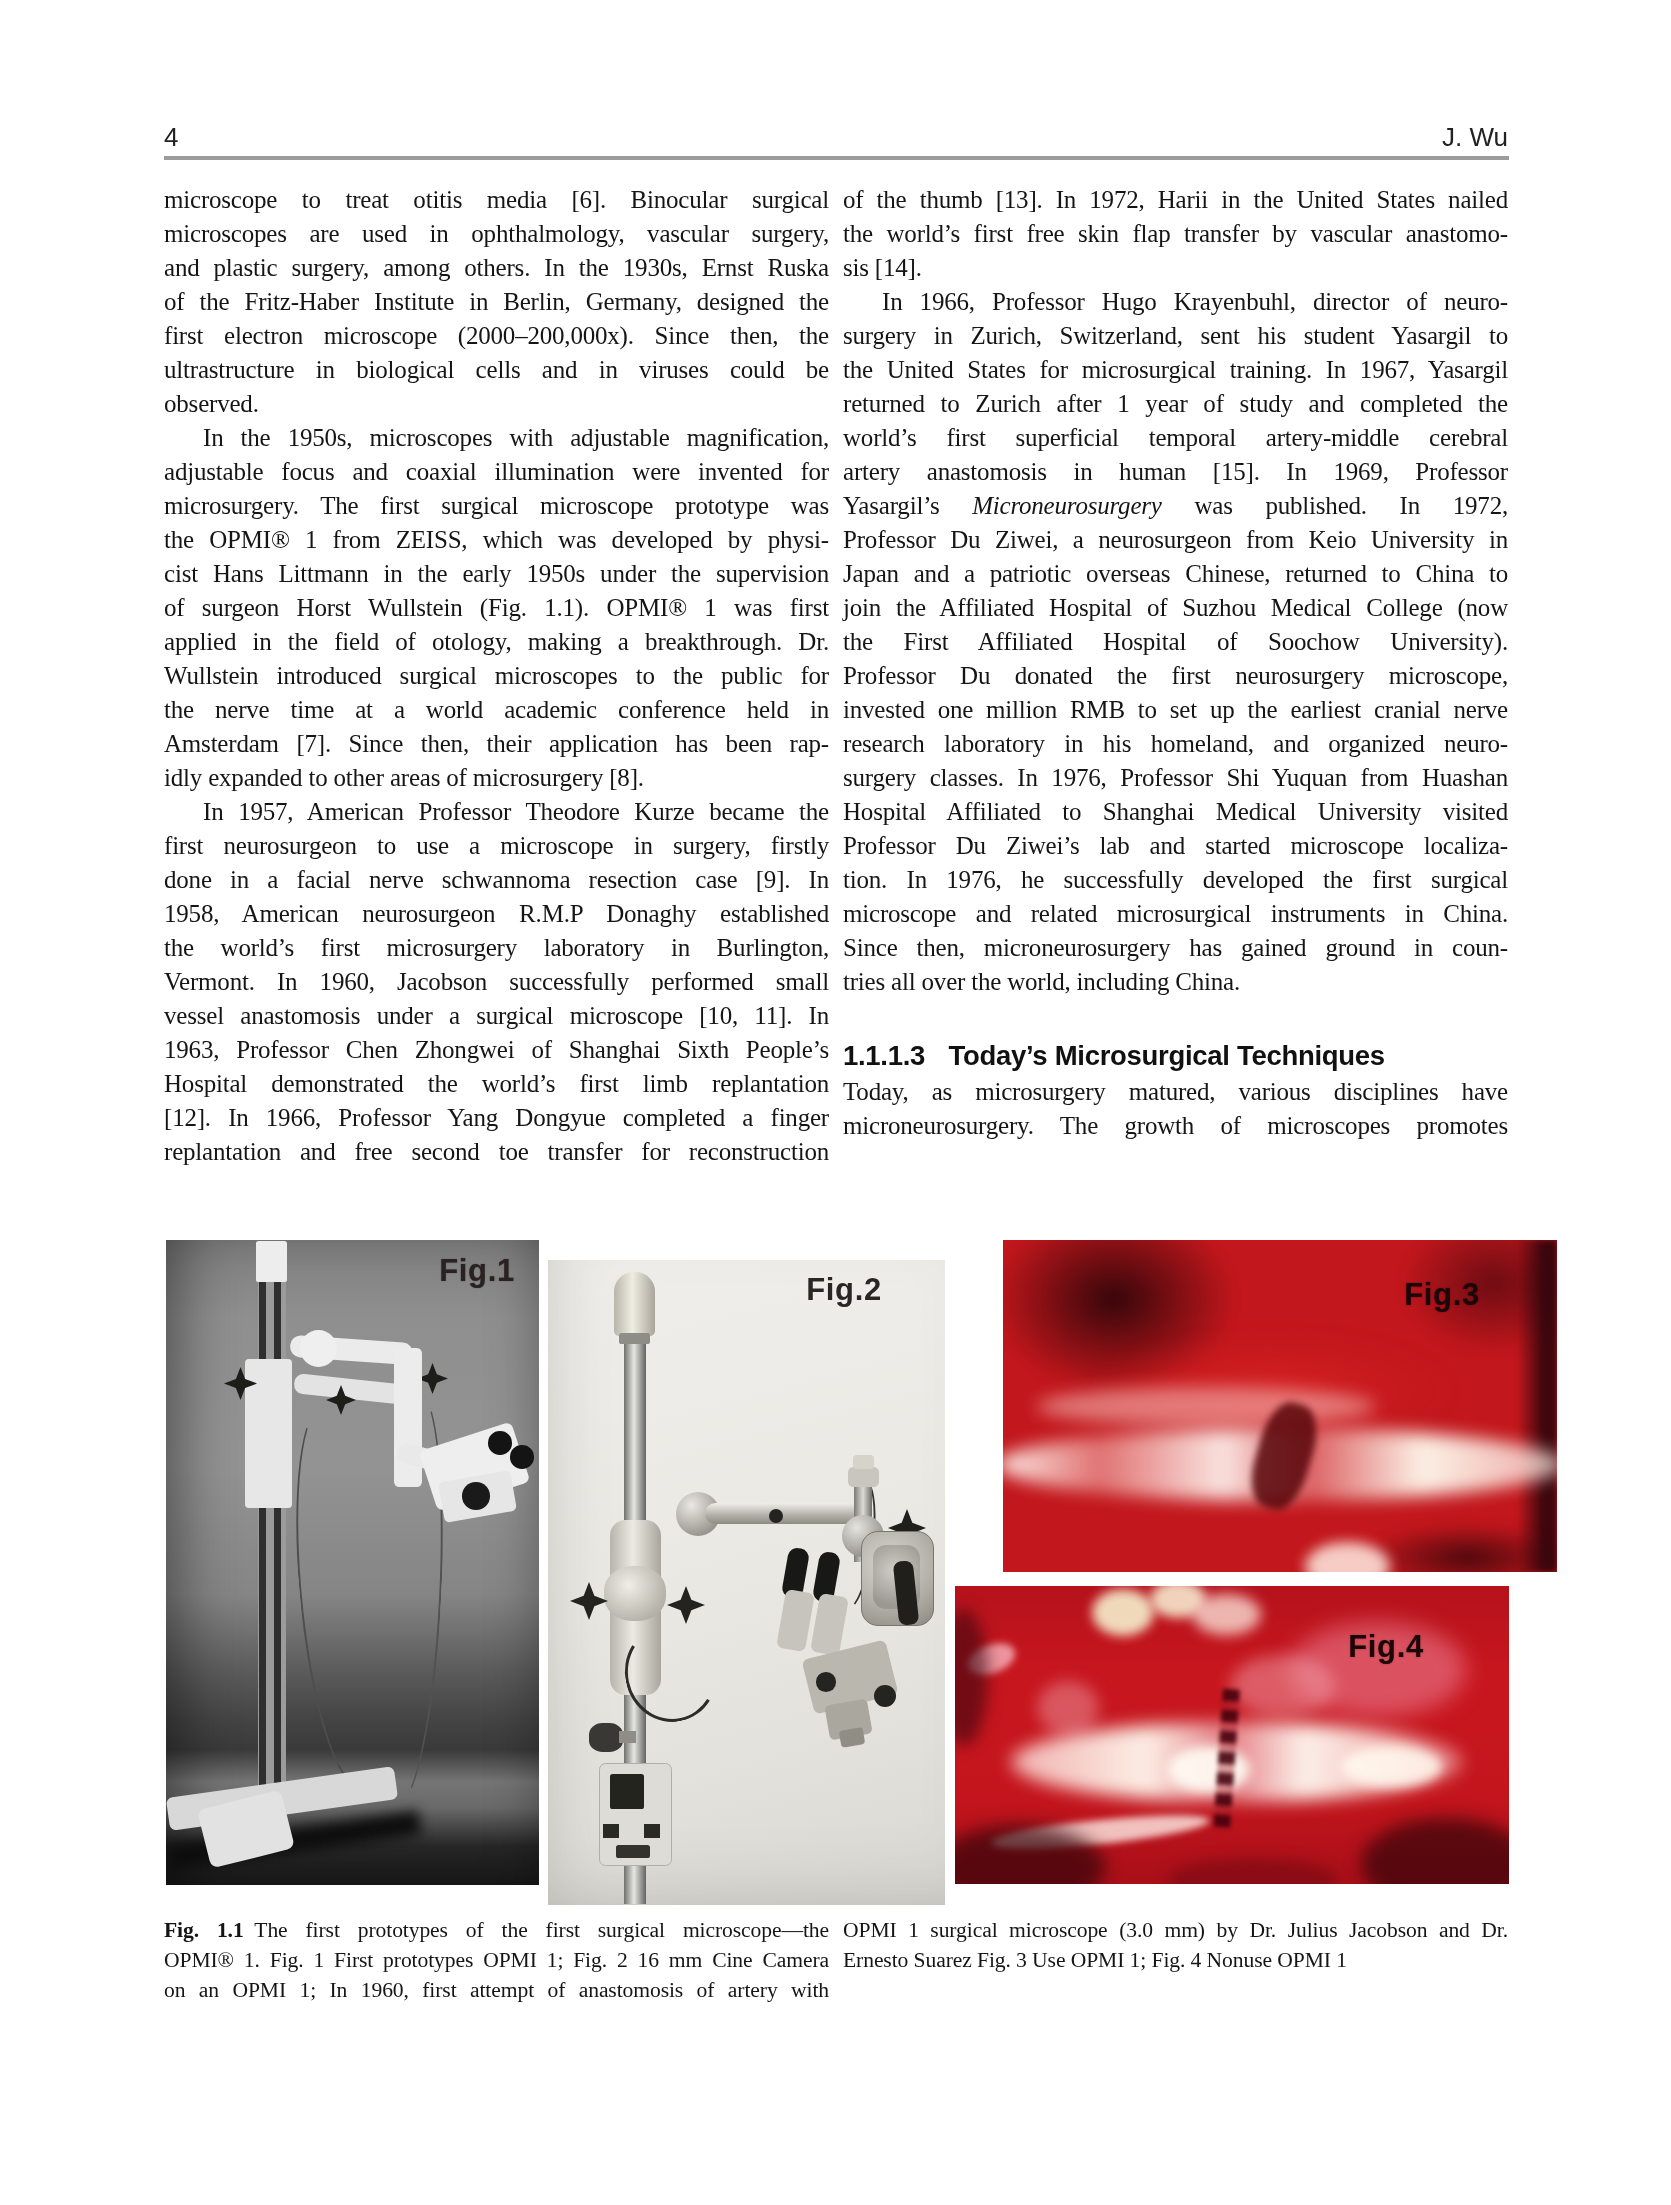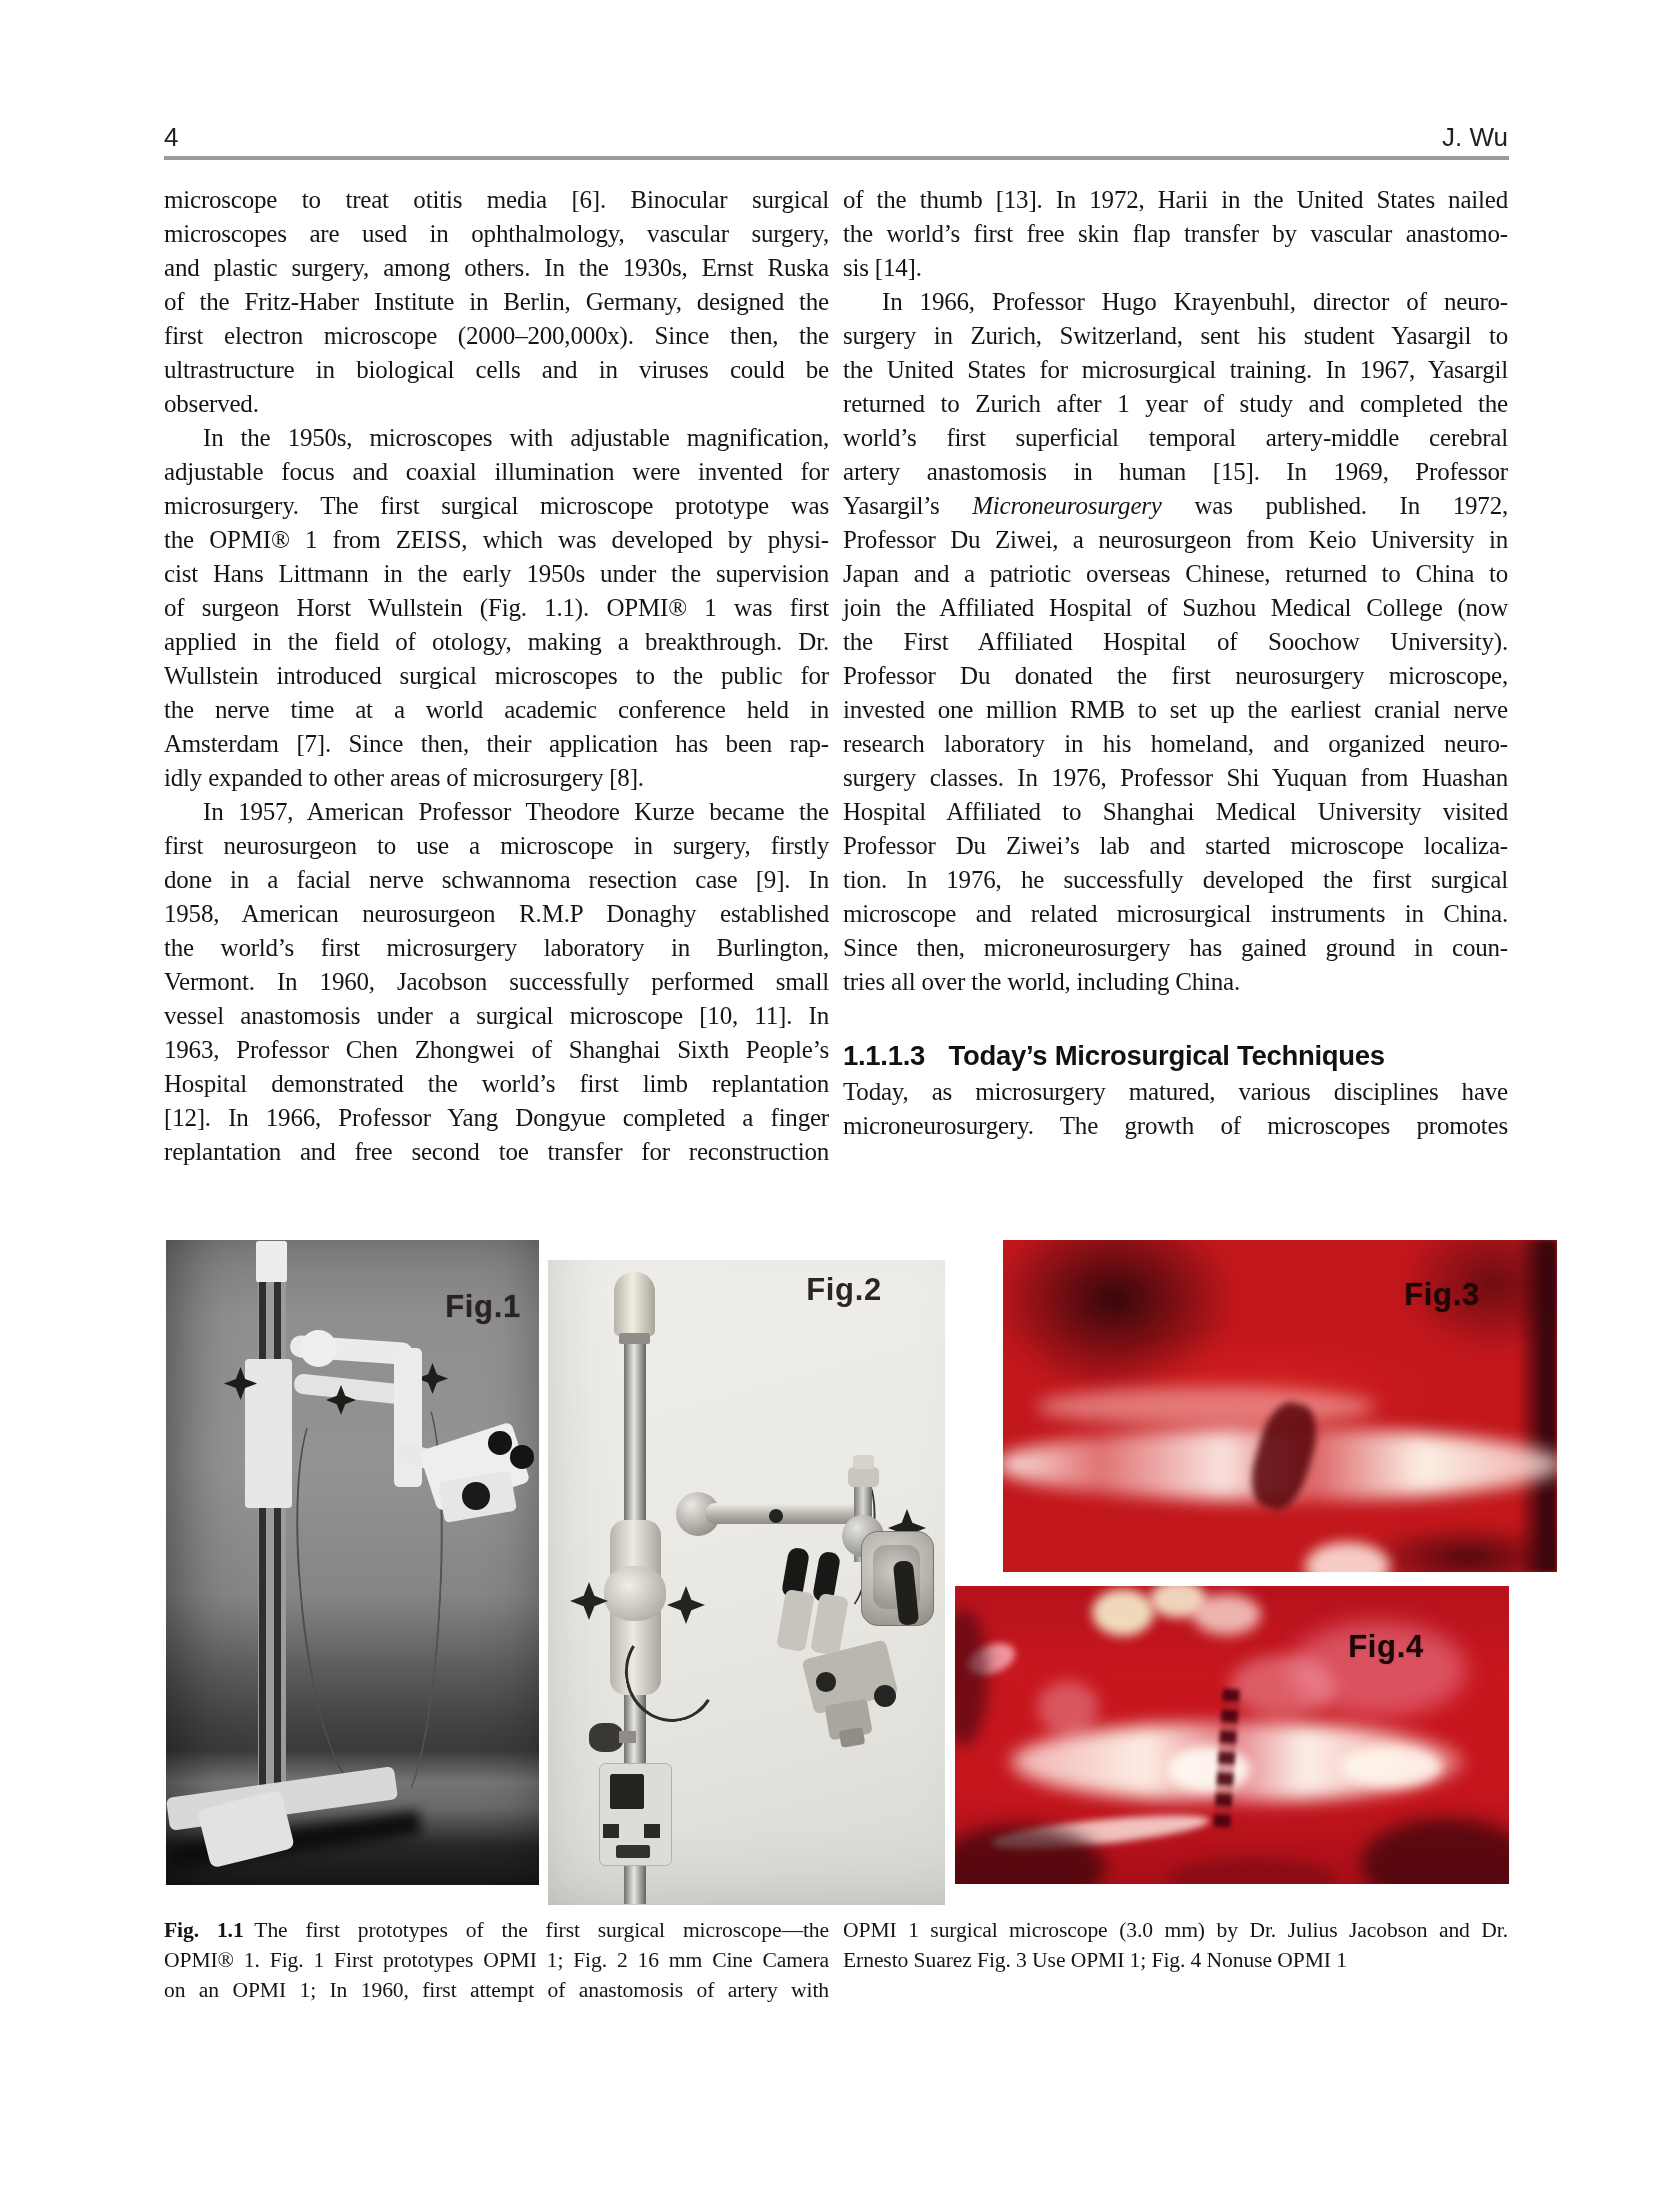--- a/index.html
+++ b/index.html
@@ -125,21 +125,21 @@
     <div class="ph" style="left:228px;top:108px;width:27.5px;height:139px;background:#ececec;border-radius:5.2px;"></div>
     <div class="ph" style="left:230px;top:216px;width:119px;height:19.6px;background:#e9e9e9;border-radius:9.2px;transform:rotate(14deg);"></div>
     <div class="ph" style="left:260px;top:195px;width:97px;height:63px;background:#eeeeee;border-radius:6.5px;transform:rotate(-18deg);"></div>
     <div class="ph" style="left:275px;top:236px;width:73px;height:41px;background:#e6e6e6;border-radius:5.2px;transform:rotate(-10deg);"></div>
     <div class="blob" style="left:322px;top:191px;width:23.6px;height:23.6px;background:#141414;"></div>
     <div class="blob" style="left:344px;top:205px;width:23.6px;height:23.6px;background:#141414;"></div>
     <div class="blob" style="left:296px;top:242px;width:27.5px;height:27.5px;background:#1a1a1a;"></div>
     <div class="ph" style="left:0px;top:588px;width:255px;height:25px;background:#0d0d0d;filter:blur(6.5px);transform:rotate(-8deg);"></div>
     <div class="ph" style="left:1.3px;top:542px;width:230px;height:33px;background:#d8d8d8;border-radius:6.5px;transform:rotate(-8deg);"></div>
     <div class="ph" style="left:37px;top:559px;width:86px;height:60px;background:#e2e2e2;border-radius:7.9px;transform:rotate(-14deg);"></div>
-    <div class="figlabel" style="right:18px;top:13px;color:#2a2222;text-shadow:0 0 1.3px rgba(0,0,0,.4);margin-top:36px;">Fig.1</div>
+    <div class="figlabel" style="right:24px;top:13px;color:#2a2222;text-shadow:0 0 1.3px rgba(0,0,0,.4);">Fig.1</div>
   </div>
 
   <div class="photo" style="left:548px;top:1240px;width:397px;height:645px;
               background:linear-gradient(165deg,#f0eeea 0%,#ebe9e4 45%,#e3e1dc 75%,#d9d7d2 100%);
               box-shadow:inset 26px -26px 79px -39px rgba(90,88,82,.35);margin-top:20px;">
     <div class="ph" style="left:76px;top:73px;width:22px;height:571px;background:linear-gradient(90deg,#6f6f6c,#e6e6e3 45%,#636361);"></div>
     <div class="ph" style="left:66px;top:11.8px;width:41px;height:64px;background:linear-gradient(90deg,#b9b5aa,#efece2 45%,#a9a59a);border-radius:19.6px 19.6px 5.2px 5.2px;"></div>
     <div class="ph" style="left:71px;top:73px;width:31px;height:10.5px;background:#8f8d88;border-radius:2.6px;"></div>
     <div class="ph" style="left:62px;top:260px;width:51px;height:175px;background:linear-gradient(90deg,#b7b4ab,#eceae2 45%,#a8a59c);border-radius:15.7px;"></div>
     <div class="ph" style="left:56px;top:306px;width:62px;height:55px;background:radial-gradient(circle at 40% 35%,#f0eee6,#b3b0a7 75%);border-radius:45%;"></div>

